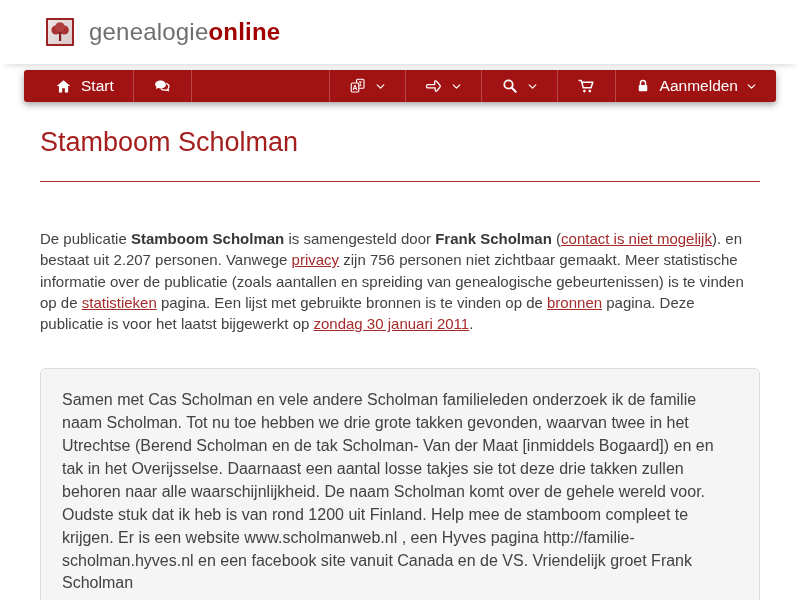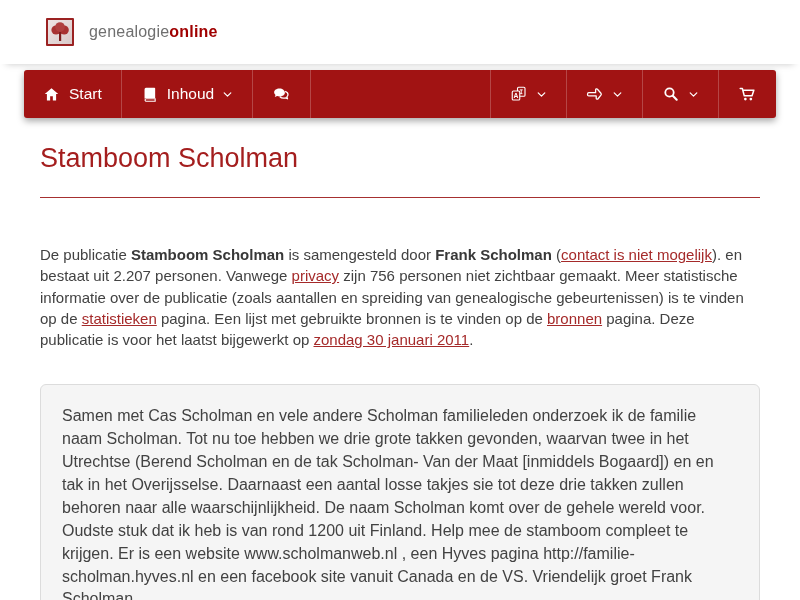--- a/index.html
+++ b/index.html
@@ -14,34 +14,34 @@
     box-shadow: 0 6px 7px -6px rgba(0,0,0,0.22);
     position: relative; z-index: 2;
   }
   .logo-box {
     width: 28px; height: 28px; margin-right: 15px;
     border: 2px solid #9b2222; border-radius: 1px;
     background: linear-gradient(135deg, #efe6e6 0%, #d9c9c9 100%);
     display: flex; align-items: center; justify-content: center;
     cursor: pointer;
   }
-  .brand-text { font-size: 16px; letter-spacing: 0.2px; cursor: pointer; }
+  .brand-text { font-size: 24px; letter-spacing: 0.2px; cursor: pointer; }
   .brand-gray { color: #6f6f6f; font-weight: 400; }
   .brand-red  { color: #a00000; font-weight: 700; }
 
   
   .navbar {
     margin: 6px 24px 0 24px;
-    height: 48px;
+    height: 32px;
     background: #a11313;
     border-radius: 3px;
     box-shadow: 0 3px 7px rgba(0,0,0,0.35);
     display: flex; align-items: stretch;
     color: #ffffff;
-    position: relative; z-index: 3;
+    position: relative; z-index: 3; padding-left: 12px;
   }
   .nav-item {
     display: flex; align-items: center;
     padding: 0 19px;
     font-size: 15.5px; color: #ffffff;
     cursor: pointer; white-space: nowrap;
     border-right: 1px solid rgba(255,255,255,0.22);
   }
   .nav-item:last-child { border-right: none; }
   .nav-item .label { margin-left: 9px; }
@@ -102,34 +102,20 @@
 
   <div class="nav-item">
     <span class="icon">
       <svg width="17" height="17" viewBox="0 0 24 24">
         <path d="M12 3l9.5 8.4h-3v9.1h-4.6v-6.2h-3.8v6.2H5.5v-9.1h-3z" fill="#fff"></path>
       </svg>
     </span>
     <span class="label">Start</span>
   </div>
 
-  <div class="nav-item">
-    <span class="icon">
-      <svg width="17" height="17" viewBox="0 0 24 24">
-        <path d="M7 2.5h12a1 1 0 0 1 1 1V17H7.5A3.5 3.5 0 0 0 5 18V5a2.5 2.5 0 0 1 2-2.5z" fill="#fff"></path>
-        <path d="M7.5 18H20v3.5H7.5a1.75 1.75 0 0 1 0-3.5z" fill="none" stroke="#fff" stroke-width="1.6"></path>
-      </svg>
-    </span>
-    <span class="label">Inhoud</span>
-    <span class="chev">
-      <svg width="11" height="11" viewBox="0 0 20 20">
-          <polyline points="4,7 10,13 16,7" fill="none" stroke="#fff" stroke-width="2.2" stroke-linecap="round" stroke-linejoin="round"></polyline>
-        </svg>
-    </span>
-  </div>
 
   <div class="nav-item">
     <span class="icon">
       <svg width="19" height="19" viewBox="0 0 24 24">
         <path d="M9.5 4.5C5.6 4.5 2.7 6.6 2.7 9.2c0 1.3.7 2.4 1.7 3.3l-.9 2.6 3-1.2c.9.3 1.9.5 3 .5 3.9 0 6.8-2.1 6.8-4.7s-2.9-5.2-6.8-5.2z" fill="#fff"></path>
         <path d="M16.6 8c2 .7 3.6 2.2 3.6 4.1 0 1.1-.5 2.1-1.4 2.9l.8 2.4-2.7-1.1c-.6.2-1.3.3-2.1.3-2 0-3.8-.7-4.9-1.8" fill="none" stroke="#fff" stroke-width="1.6" stroke-linejoin="round"></path>
       </svg>
     </span>
   </div>
 
@@ -181,20 +167,34 @@
   <div class="nav-item">
     <span class="icon">
       <svg width="19" height="19" viewBox="0 0 24 24">
         <path d="M2.8 4.4h2.7l2.4 9.2h9.8l2.3-7H6.4" fill="none" stroke="#fff" stroke-width="1.9" stroke-linecap="round" stroke-linejoin="round"></path>
         <circle cx="9.3" cy="17.8" r="1.7" fill="#fff"></circle>
         <circle cx="16.2" cy="17.8" r="1.7" fill="#fff"></circle>
       </svg>
     </span>
   </div>
 
+  <div class="nav-item">
+    <span class="icon">
+      <svg width="16" height="16" viewBox="0 0 24 24">
+        <path d="M8.2 10.5V7.6a3.8 3.8 0 0 1 7.6 0v2.9" fill="none" stroke="#fff" stroke-width="2.2"></path>
+        <rect x="5.6" y="10.5" width="12.8" height="9.5" rx="1.6" fill="#fff"></rect>
+      </svg>
+    </span>
+    <span class="label">Aanmelden</span>
+    <span class="chev">
+      <svg width="11" height="11" viewBox="0 0 20 20">
+          <polyline points="4,7 10,13 16,7" fill="none" stroke="#fff" stroke-width="2.2" stroke-linecap="round" stroke-linejoin="round"></polyline>
+        </svg>
+    </span>
+  </div>
 </div>
 
 <div class="main">
 
   <h1 class="page-title">Stamboom Scholman</h1>
   <hr class="title-rule">
 
   <p class="intro"><span>De publicatie </span><strong>Stamboom Scholman</strong><span> is samengesteld door </span><strong>Frank Scholman</strong><span> (</span><a class="red-link">contact is niet mogelijk</a><span>). en bestaat uit 2.207 personen. Vanwege </span><a class="red-link">privacy</a><span> zijn 756 personen niet zichtbaar gemaakt. Meer statistische informatie over de publicatie (zoals aantallen en spreiding van genealogische gebeurtenissen) is te vinden op de </span><a class="red-link">statistieken</a><span> pagina. Een lijst met gebruikte bronnen is te vinden op de </span><a class="red-link">bronnen</a><span> pagina. Deze publicatie is voor het laatst bijgewerkt op </span><a class="red-link">zondag 30 januari 2011</a><span>.</span></p>
 
   <div class="about-box">

